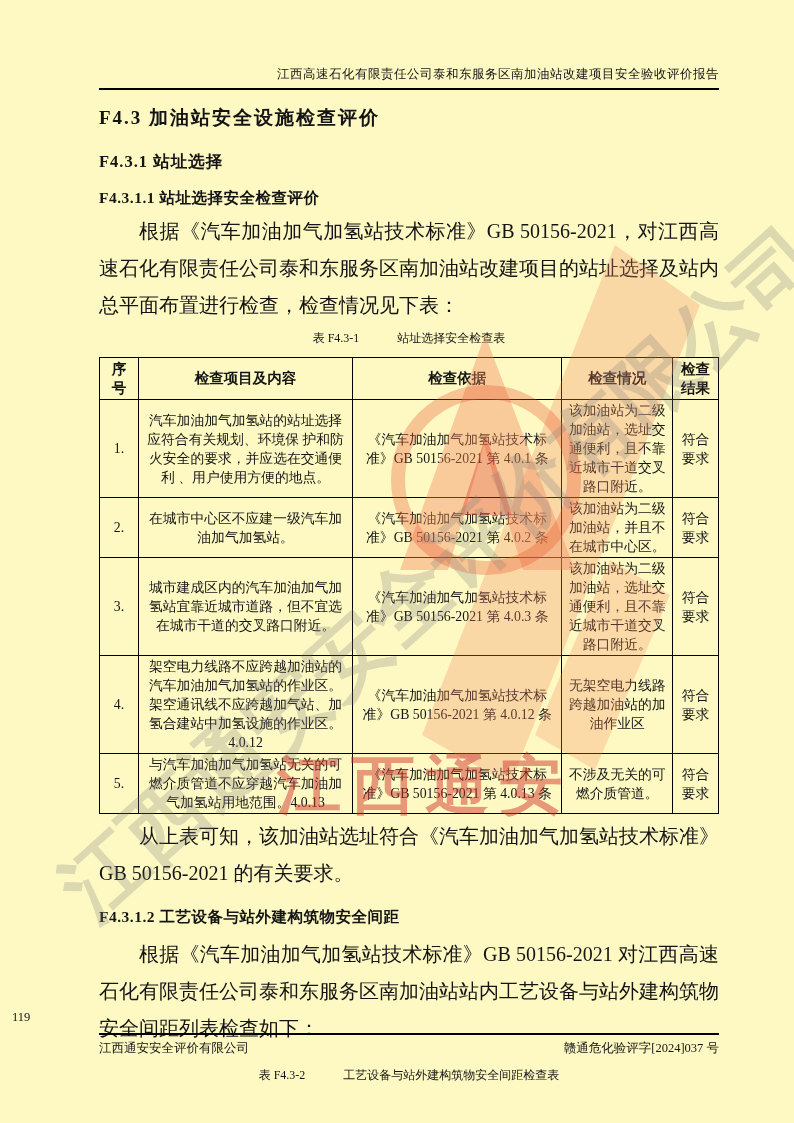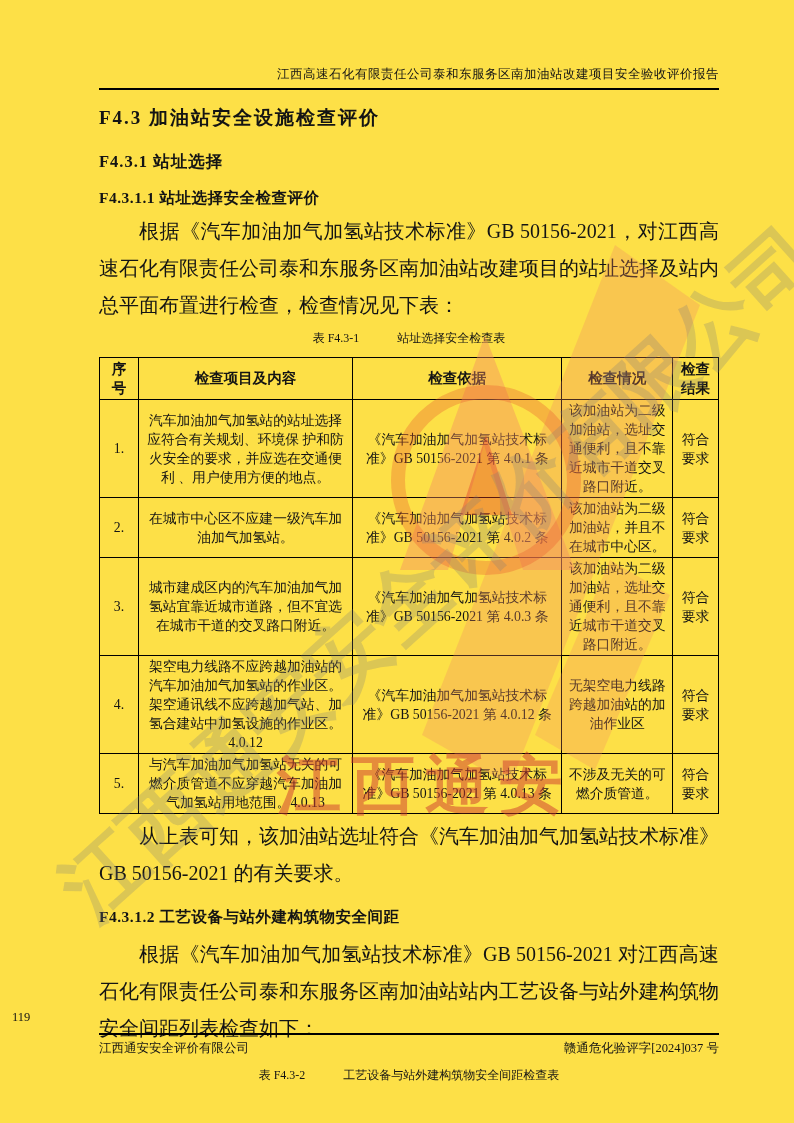--- a/index.html
+++ b/index.html
@@ -1,17 +1,17 @@
 <!DOCTYPE html>
 <html lang="zh"><head>
 <meta charset="utf-8">
 <style>
   html,body{margin:0;padding:0;background:#888;}
   .page{
-    position:relative;width:794px;height:1123px;margin:0 auto;background:#fde047;
+    position:relative;width:794px;height:1123px;margin:0 auto;background:#fef9c3;
     font-family:"Liberation Serif","DejaVu Serif",serif;color:#141414;overflow:hidden;
   }
   .content{position:absolute;left:99px;top:0;width:620px;}
   .doc-header{margin-top:66px;font-size:12.5px;text-align:right;letter-spacing:0.5px;}
   .header-rule{border-bottom:2px solid #000;margin-top:5px;}
   h1.h-f43{font-size:19px;font-weight:bold;margin:15px 0 0 0;letter-spacing:2px;}
   h2.h-f431{font-size:16.5px;font-weight:bold;margin:20px 0 0 0;letter-spacing:1px;}
   h3.h-sub{font-size:15.5px;font-weight:bold;margin:15px 0 0 0;letter-spacing:0.5px;}
   p.body-para{font-size:20px;line-height:37px;text-align:justify;text-indent:2em;margin:4px 0 0 0;}
   p.p3{margin-top:8px;}

